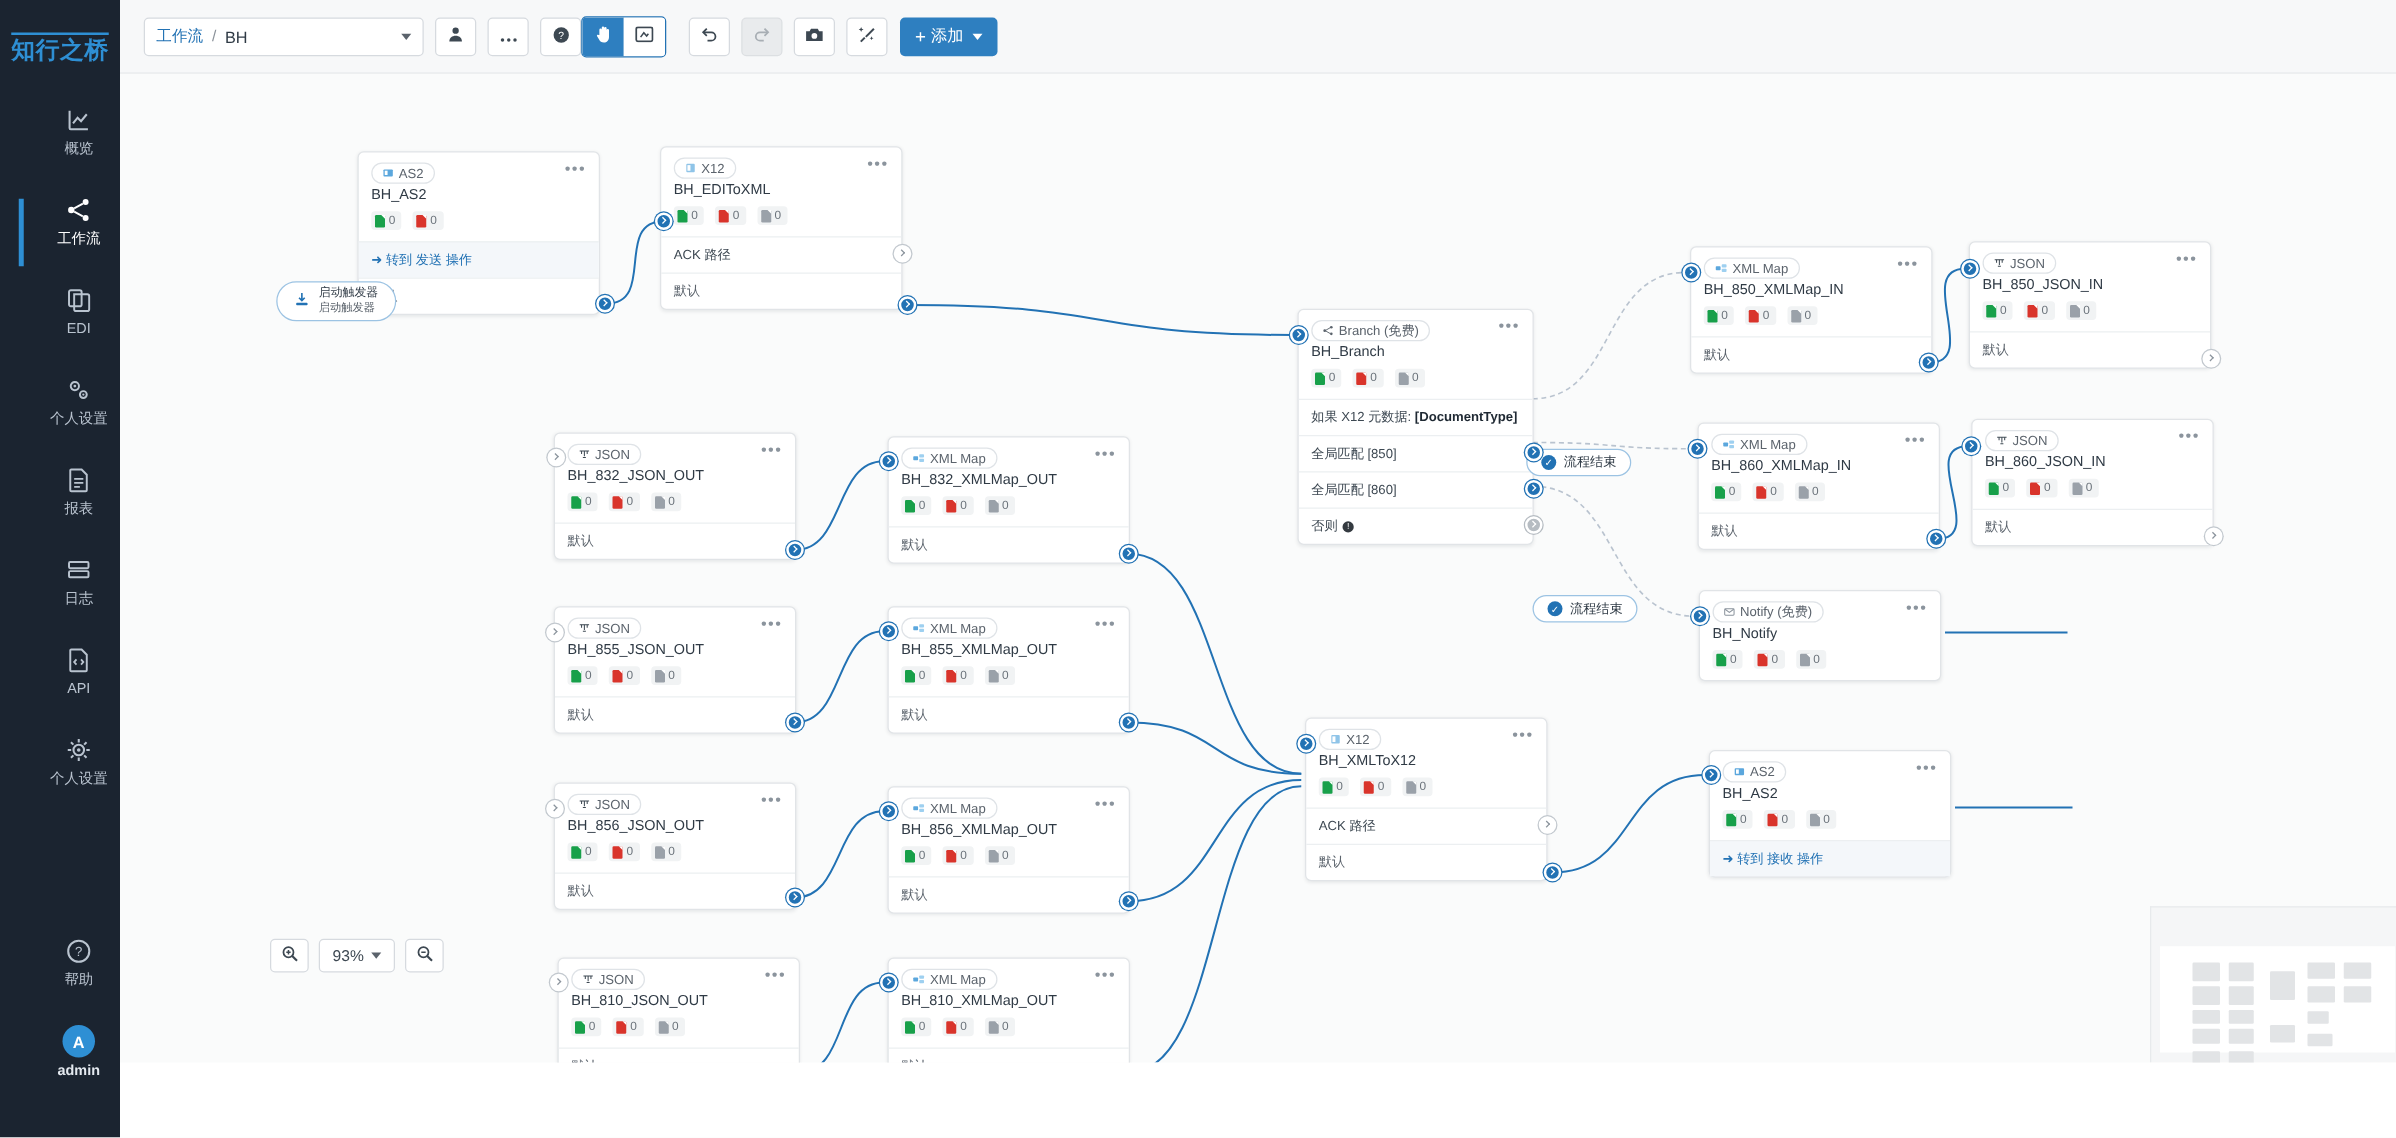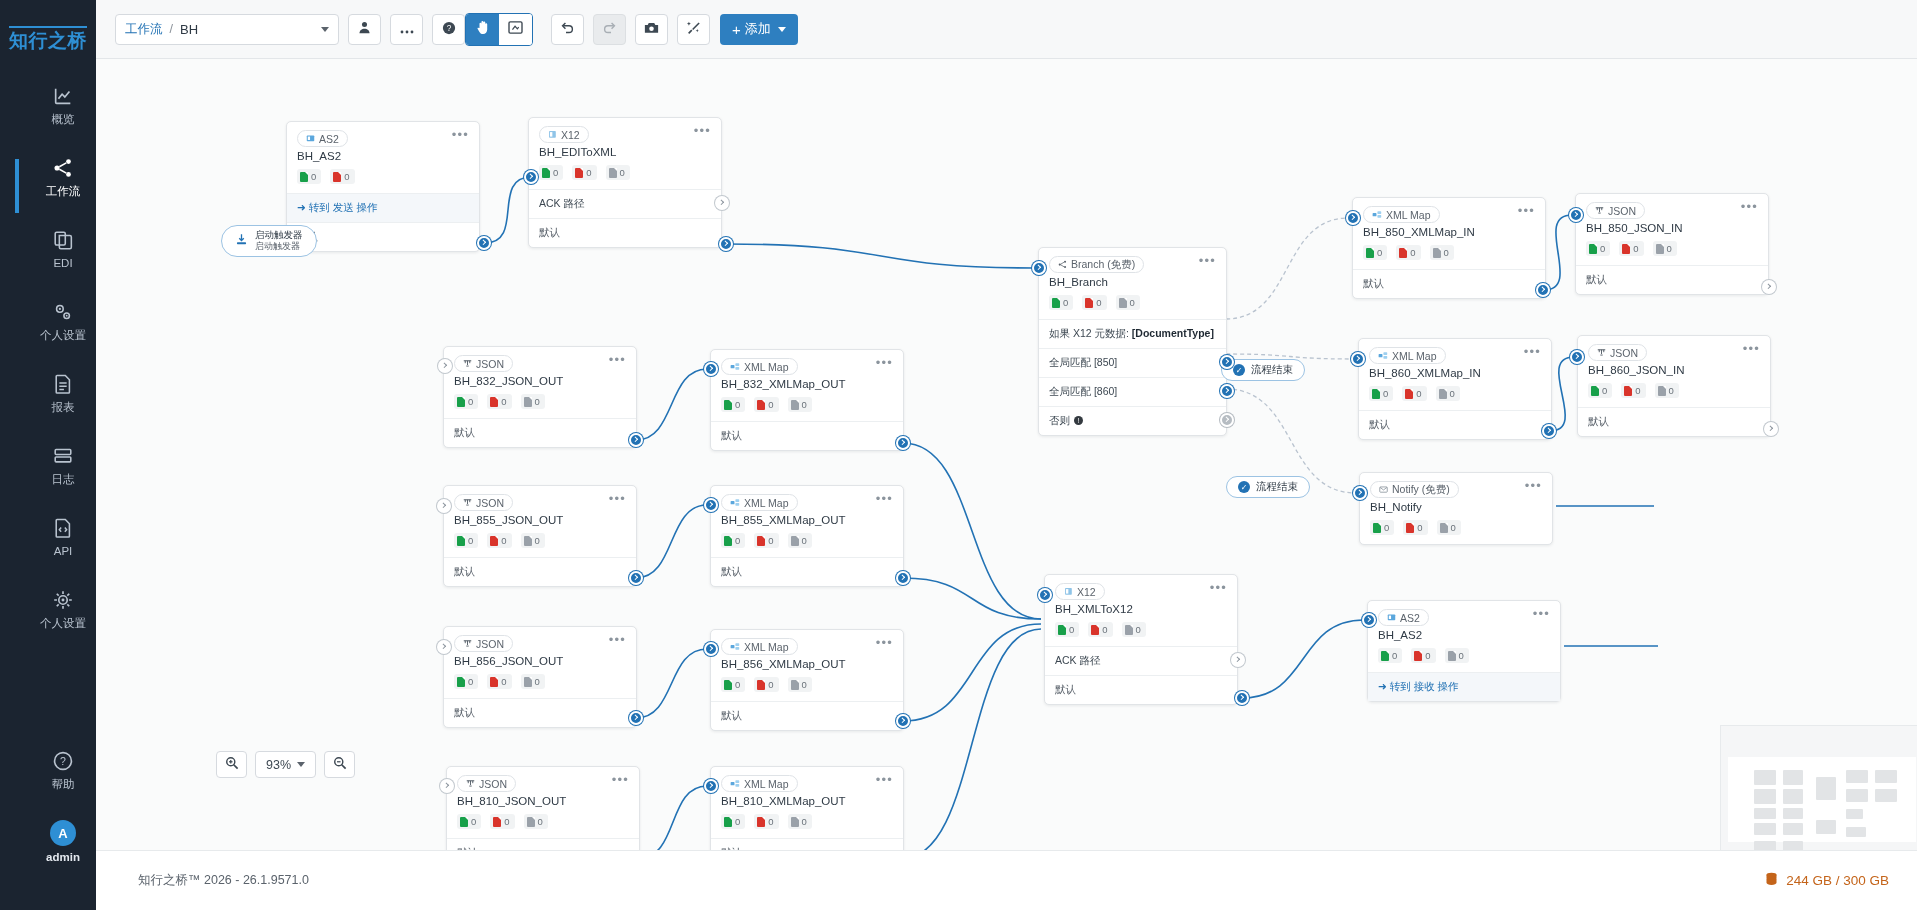--- a/index.html
+++ b/index.html
@@ -1082,27 +1082,14 @@
           <div class="mnode" style="left: 118px; top: 13px; width: 22px; height: 13px;"></div>
           <div class="mnode" style="left: 147px; top: 13px; width: 22px; height: 13px;"></div>
           <div class="mnode" style="left: 118px; top: 32px; width: 22px; height: 13px;"></div>
           <div class="mnode" style="left: 147px; top: 32px; width: 22px; height: 13px;"></div>
           <div class="mnode" style="left: 118px; top: 52px; width: 17px; height: 10px;"></div>
           <div class="mnode" style="left: 118px; top: 70px; width: 20px; height: 10px;"></div>
         </div>
     </div>
   </div>
 
-  <div id="footer">
-    <div class="copy">知行之桥™ 2026 - 26.1.9571.0</div>
-    <div class="disk">
-      <span>
-        <svg width="13" height="15" viewBox="0 0 14 16">
-            <ellipse cx="7" cy="3" rx="5.4" ry="2.2" fill="#c4641a"></ellipse>
-            <path d="M1.6 3v4c0 1.2 2.4 2.2 5.4 2.2S12.4 8.2 12.4 7V3" fill="#c4641a"></path>
-            <path d="M1.6 7.4v4.2c0 1.2 2.4 2.2 5.4 2.2s5.4-1 5.4-2.2V7.4" fill="#c4641a"></path>
-          </svg>
-      </span>
-      <span>244 GB / 300 GB</span>
-    </div>
-  </div>
 
 </div>
 
 </body></html>

